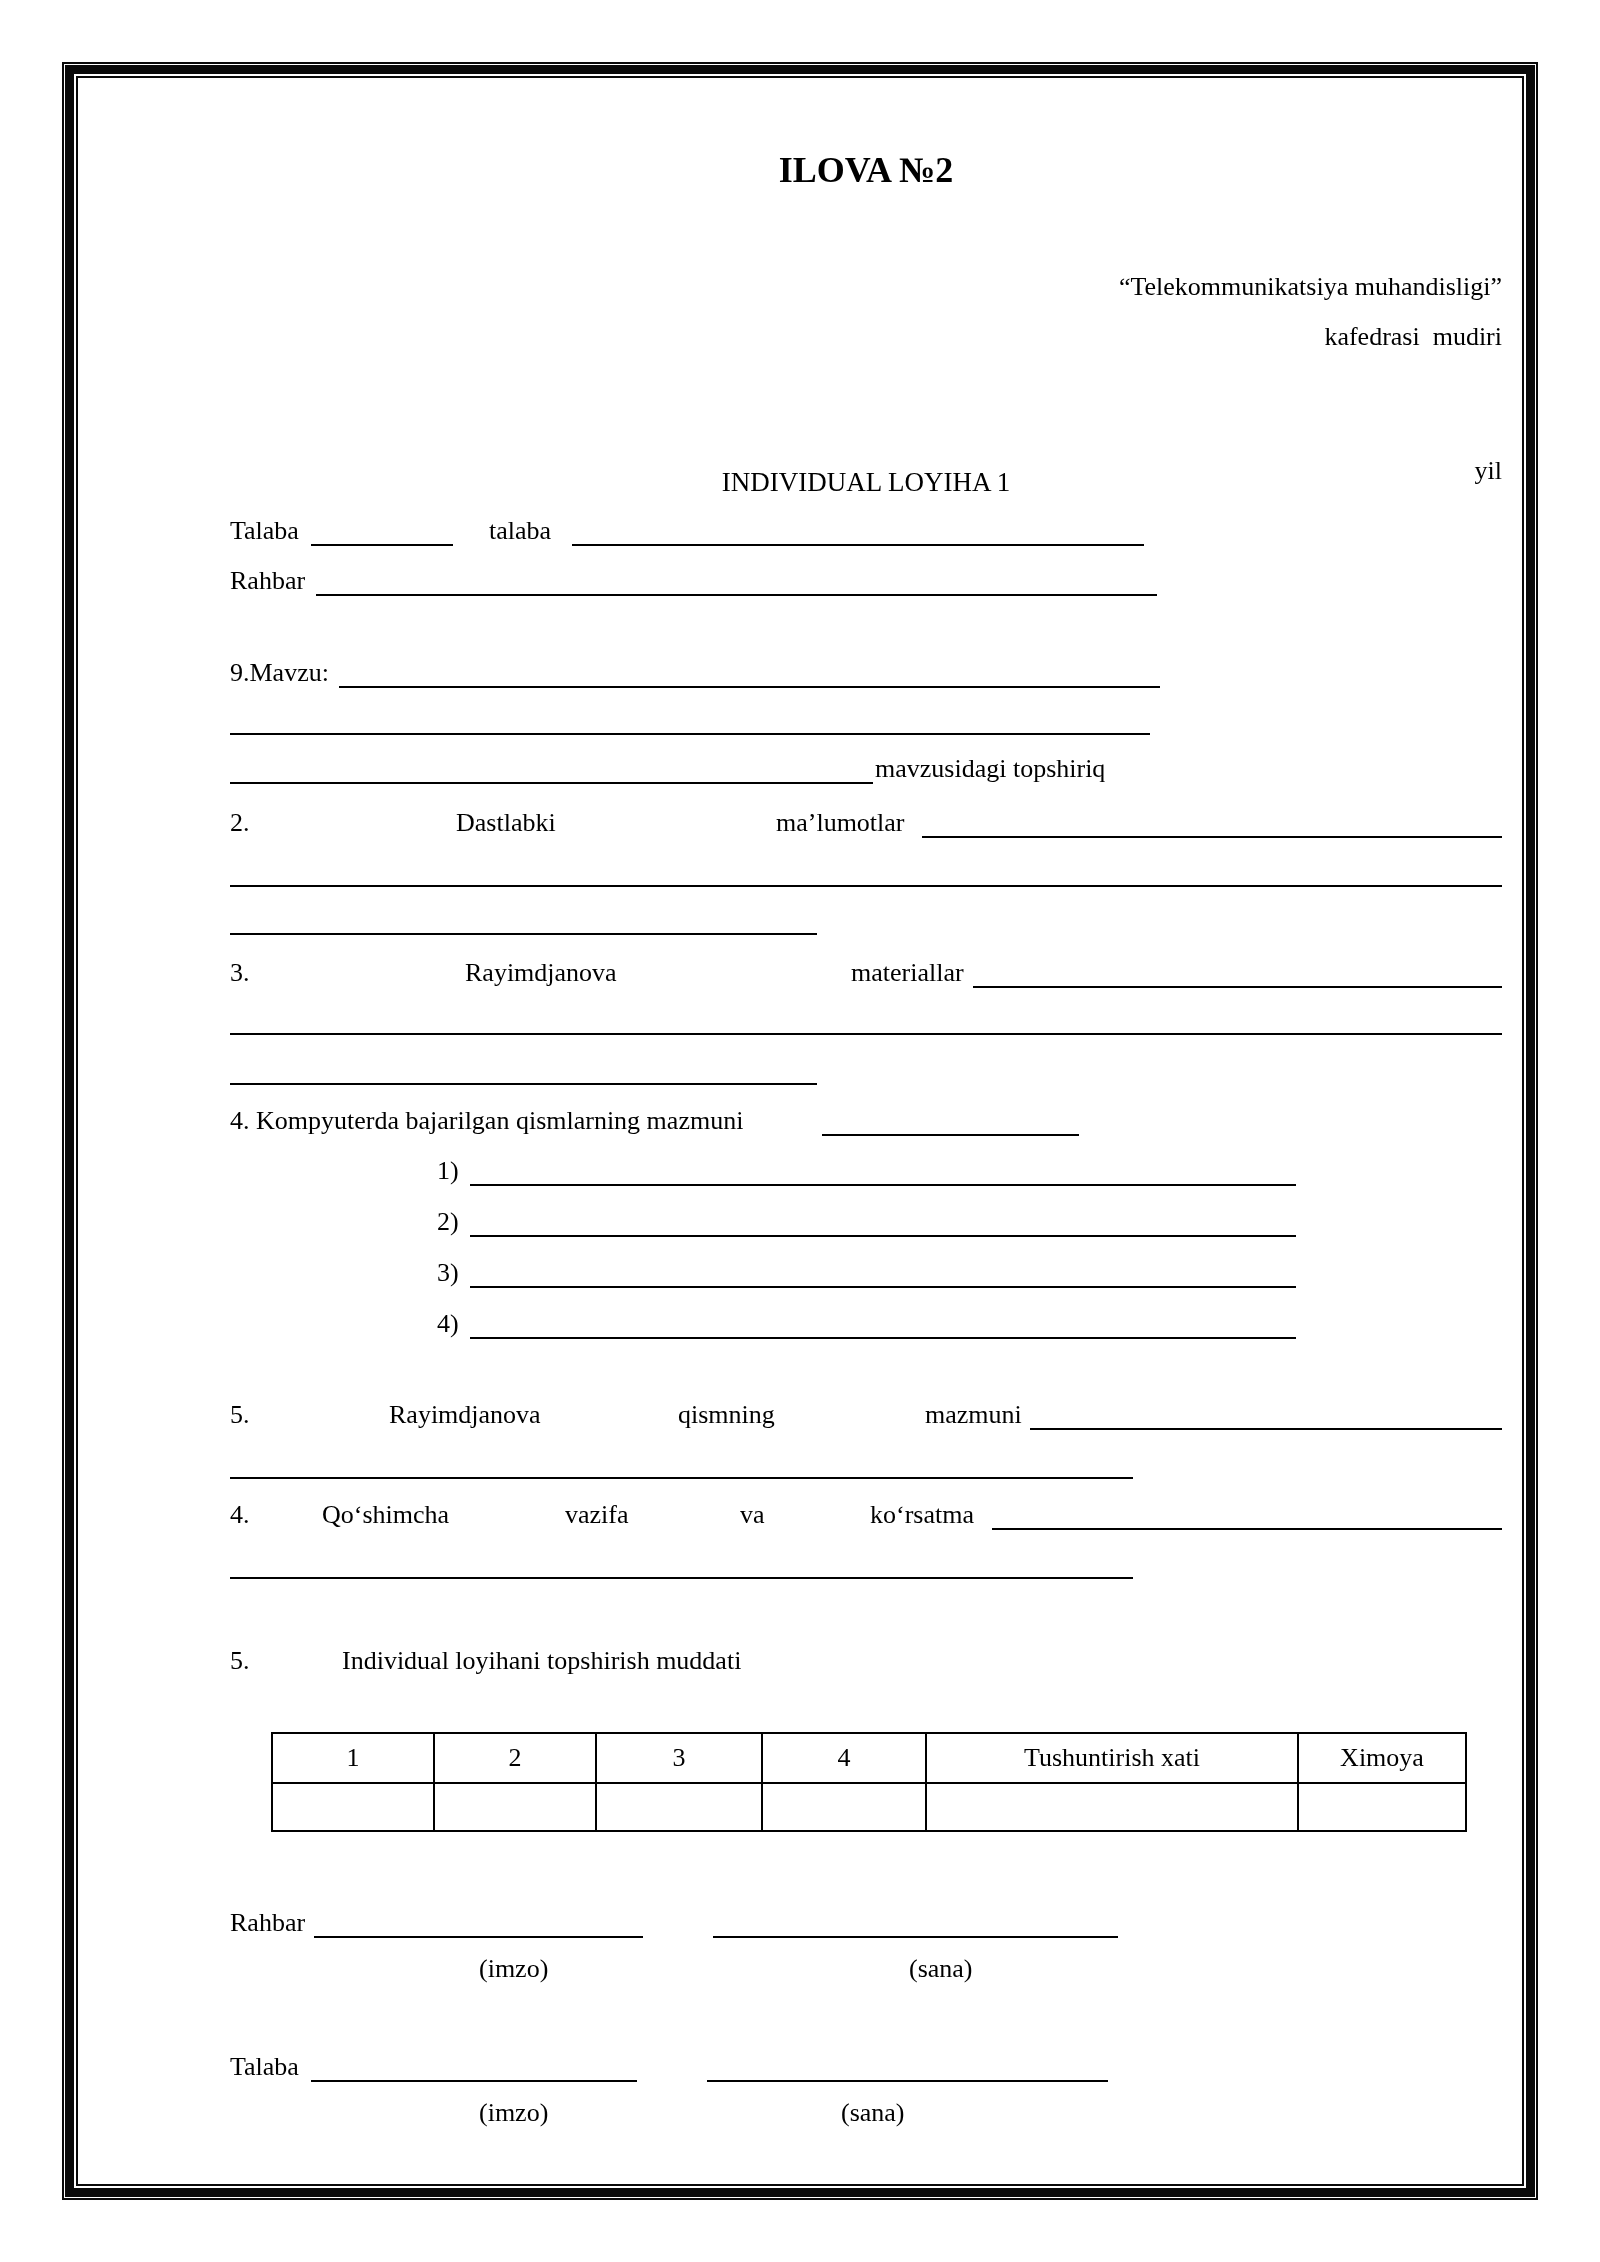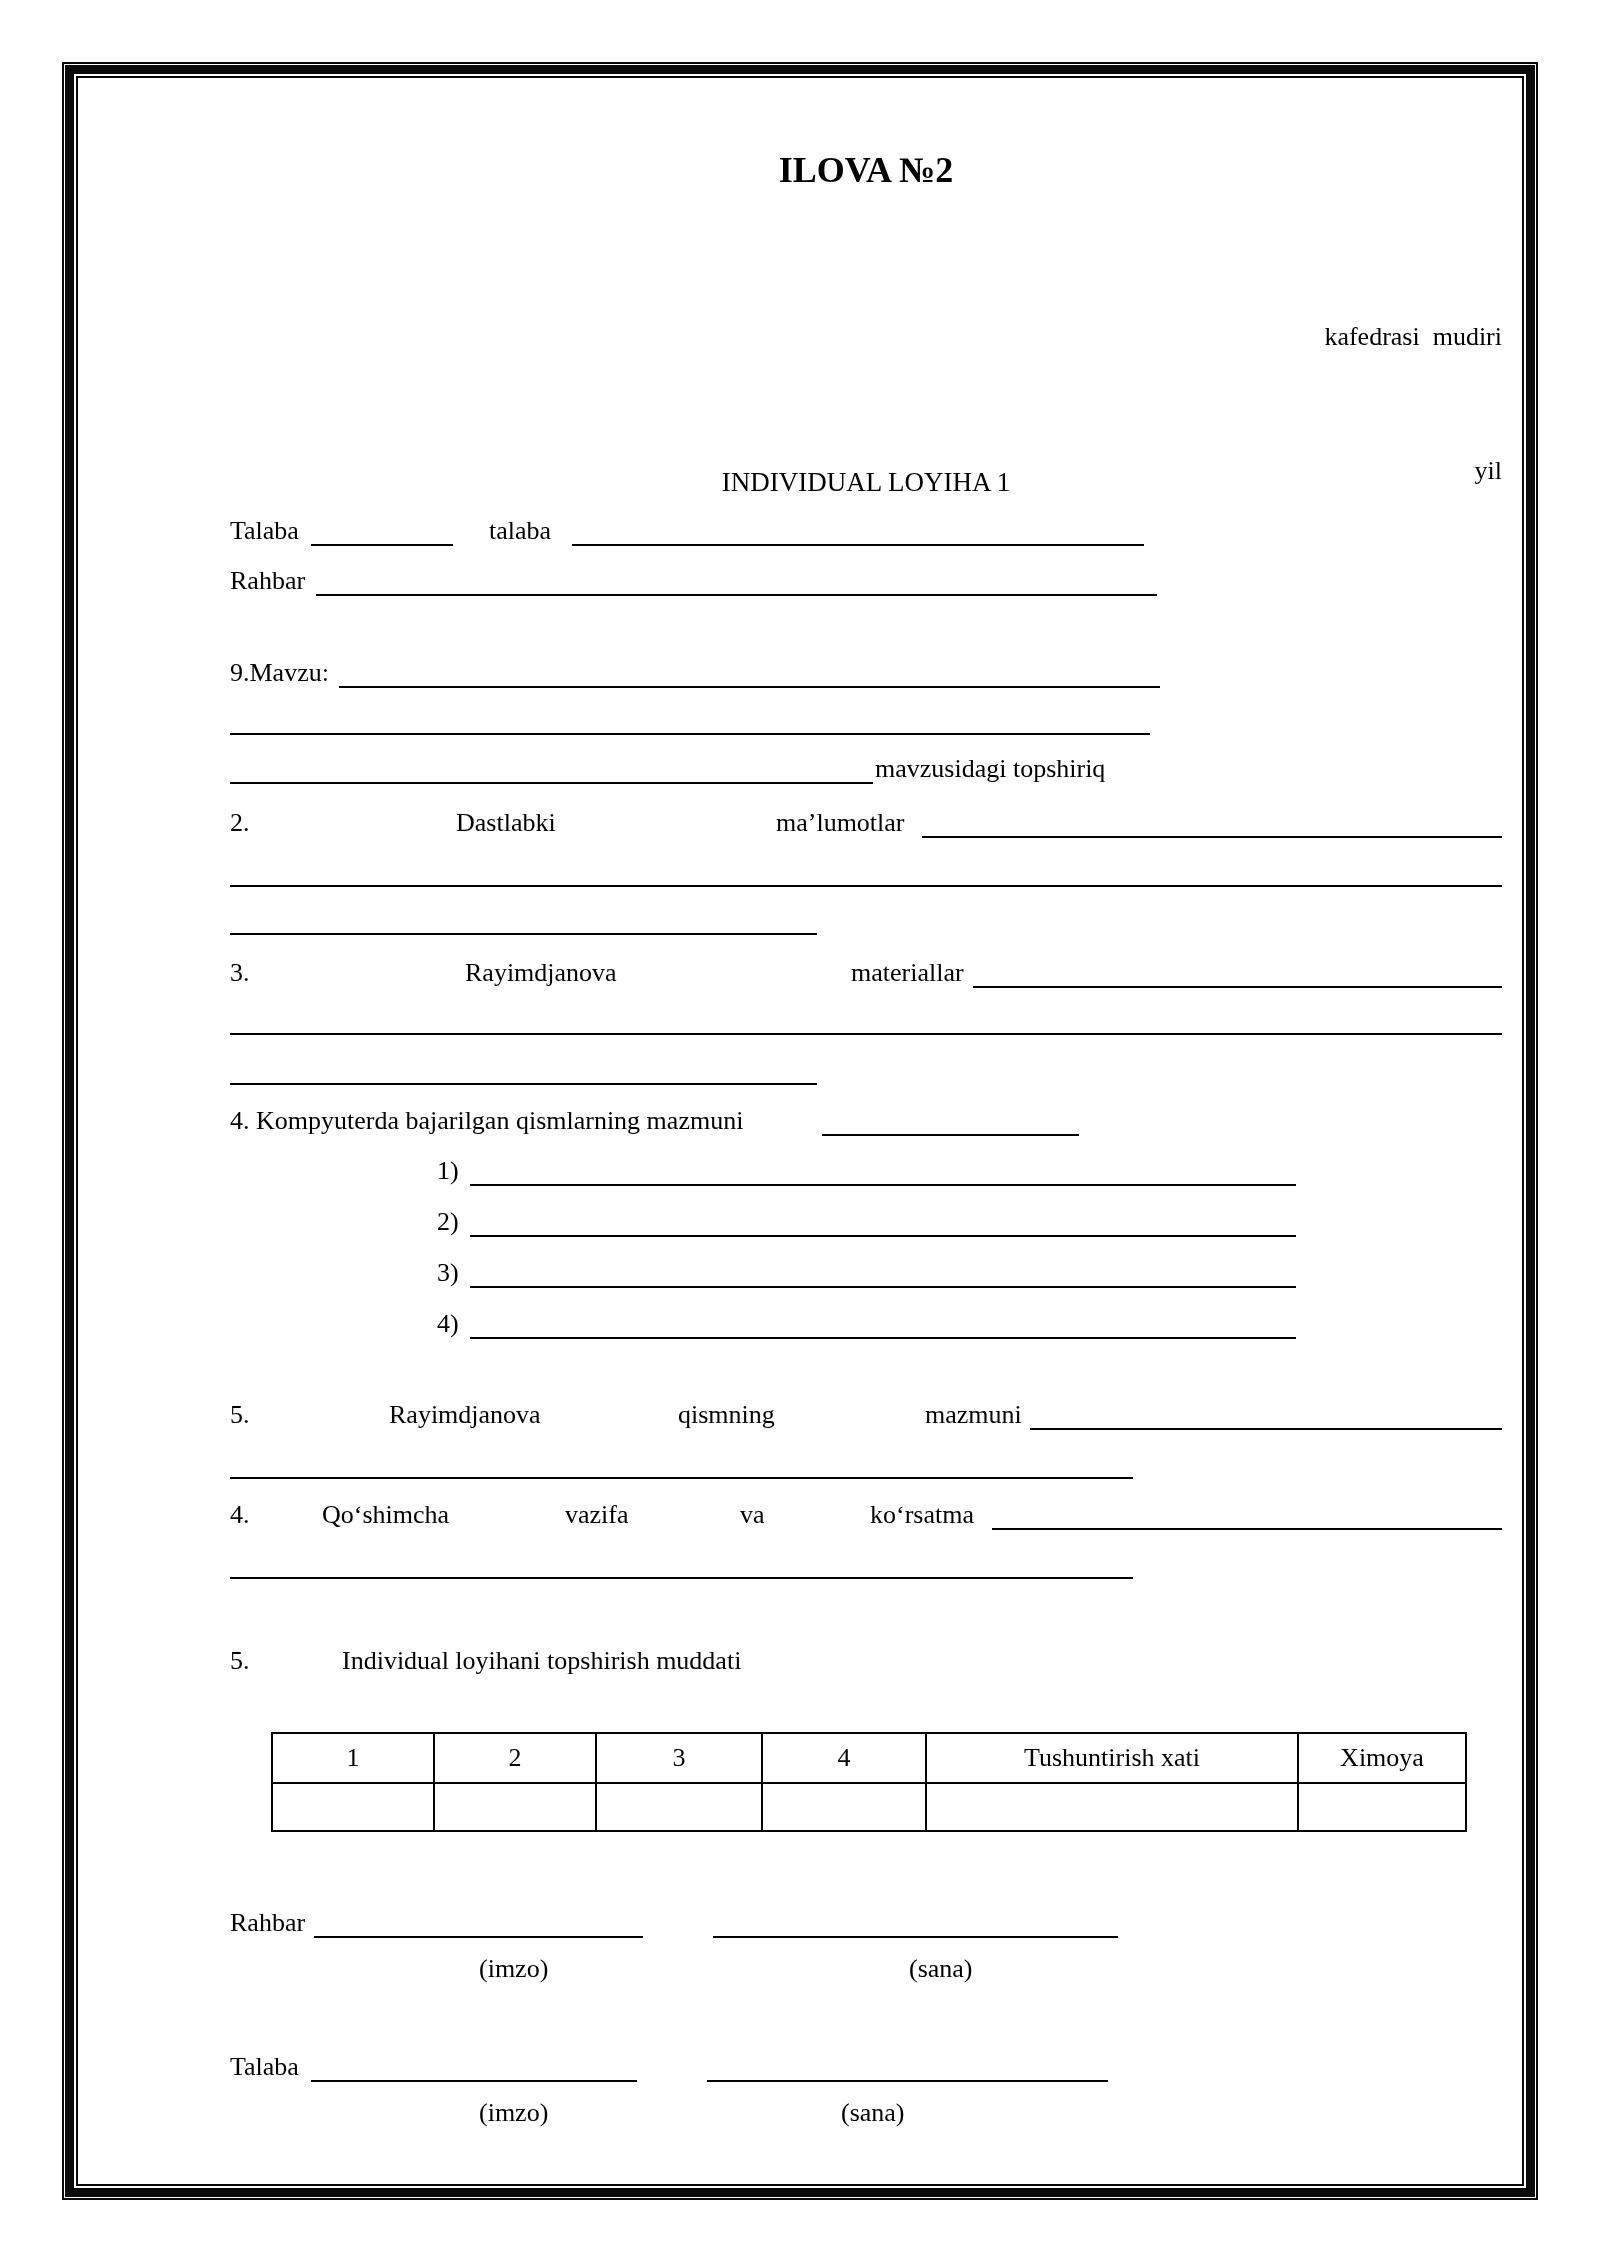--- a/index.html
+++ b/index.html
@@ -32,20 +32,21 @@
 <div class="page">
 
   <div class="f1">
     <div class="f2">
       <div class="f3"></div>
     </div>
   </div>
 
   <div class="title" style="top:150px;">ILOVA №2</div>
 
+  <div class="rline" style="top:272px;">“Telekommunikatsiya muhandisligi”</div>
   <div class="rline" style="top:322px;">kafedrasi  mudiri</div>
   <div class="rline" style="top:420px;margin-top:36px;">yil</div>
 
   <div class="subtitle" style="top:466px;">INDIVIDUAL LOYIHA 1</div>
 
   <div class="row" style="top:516px;left:230px;width:1272px;">
     <span class="abs" style="left:0;">Talaba</span>
     <div class="uline" style="left:81px;width:142px;"></div>
     <span class="abs" style="left:259px;">talaba</span>
     <div class="uline" style="left:342px;width:572px;"></div>

